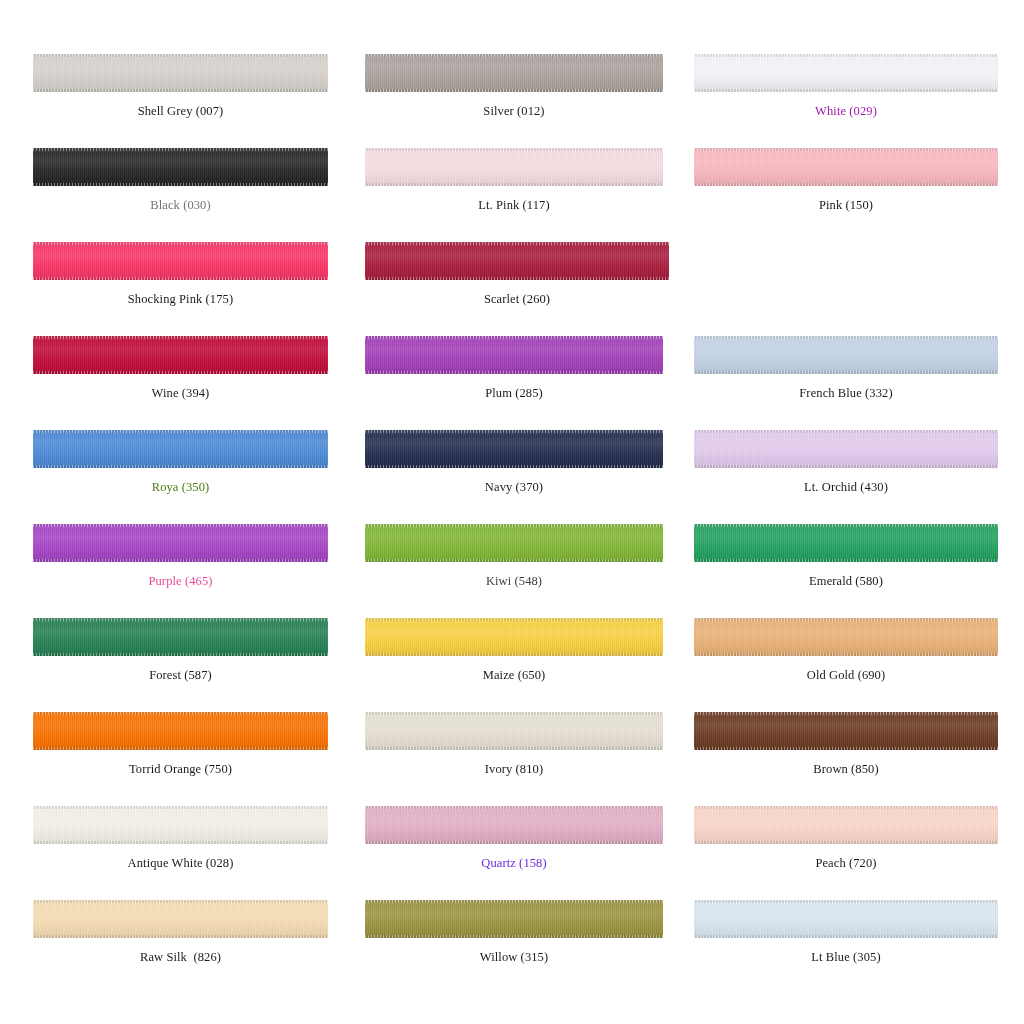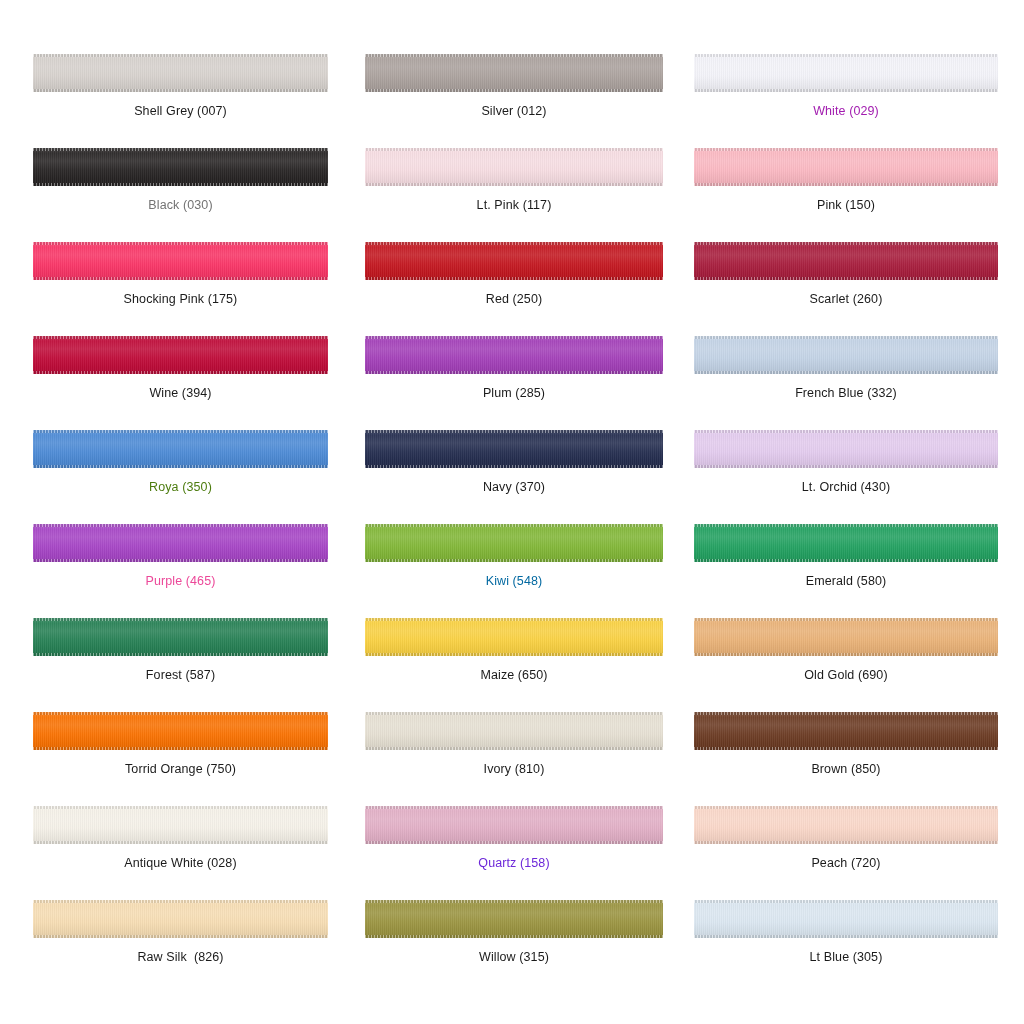--- a/index.html
+++ b/index.html
@@ -24,20 +24,21 @@
   }
   .swatch-row {
     display: flex;
     width: 1024px;
     height: 94px;
     box-sizing: border-box;
   }
   .swatch-cell {
     position: relative;
     box-sizing: border-box;
+    font-family: Liberation Serif, serif;
   }
   .col-0 { width: 365px; padding-left: 33px; padding-right: 37px; }
   .col-1 { width: 329px; padding-left: 0px;  padding-right: 31px; }
   .col-2 { width: 330px; padding-left: 0px;  padding-right: 26px; }
 
   .swatch-band {
     position: relative;
     height: 38px;
     width: 100%;
     overflow: hidden;
@@ -168,30 +169,20 @@
       <div class="swatch-cell col-0">
         <div class="swatch-band">
           <div class="fill" style="background: rgb(250, 52, 102);"></div>
           <div class="weave"></div>
           <div class="sheen"></div>
           <div class="edge-top"></div>
           <div class="edge-bottom"></div>
         </div>
         <div class="swatch-label" style="color: rgb(27, 27, 27);">Shocking Pink (175)</div>
       </div>
-      <div class="swatch-cell col-1">
-        <div class="swatch-band">
-          <div class="fill" style="background: rgb(196, 22, 31);"></div>
-          <div class="weave"></div>
-          <div class="sheen"></div>
-          <div class="edge-top"></div>
-          <div class="edge-bottom"></div>
-        </div>
-        <div class="swatch-label" style="color: rgb(27, 27, 27);">Red (250)</div>
-      </div>
       <div class="swatch-cell col-2">
         <div class="swatch-band">
           <div class="fill" style="background: rgb(168, 28, 60);"></div>
           <div class="weave"></div>
           <div class="sheen"></div>
           <div class="edge-top"></div>
           <div class="edge-bottom"></div>
         </div>
         <div class="swatch-label" style="color: rgb(27, 27, 27);">Scarlet (260)</div>
       </div>
@@ -272,21 +263,21 @@
         <div class="swatch-label" style="color: #ec4899;">Purple (465)</div>
       </div>
       <div class="swatch-cell col-1">
         <div class="swatch-band">
           <div class="fill" style="background: rgb(129, 183, 54);"></div>
           <div class="weave"></div>
           <div class="sheen"></div>
           <div class="edge-top"></div>
           <div class="edge-bottom"></div>
         </div>
-        <div class="swatch-label" style="color: #0369a1;">Kiwi (548)</div>
+        <div class="swatch-label" style="color: #404040;">Kiwi (548)</div>
       </div>
       <div class="swatch-cell col-2">
         <div class="swatch-band">
           <div class="fill" style="background: rgb(33, 161, 96);"></div>
           <div class="weave"></div>
           <div class="sheen"></div>
           <div class="edge-top"></div>
           <div class="edge-bottom"></div>
         </div>
         <div class="swatch-label" style="color: rgb(27, 27, 27);">Emerald (580)</div>

